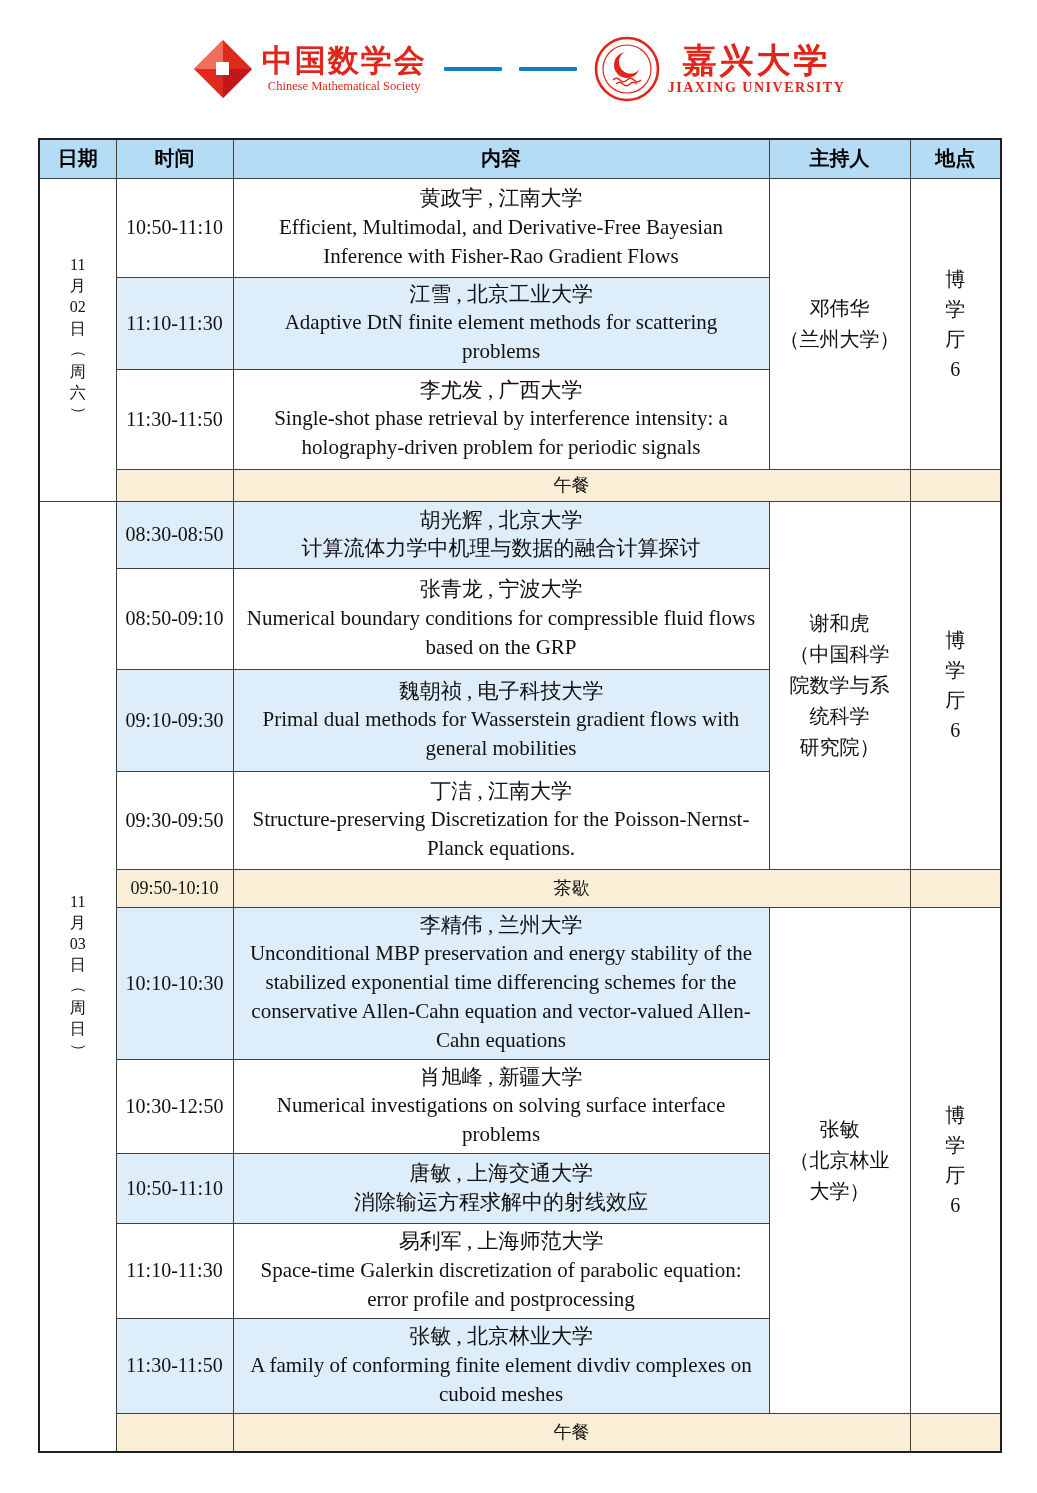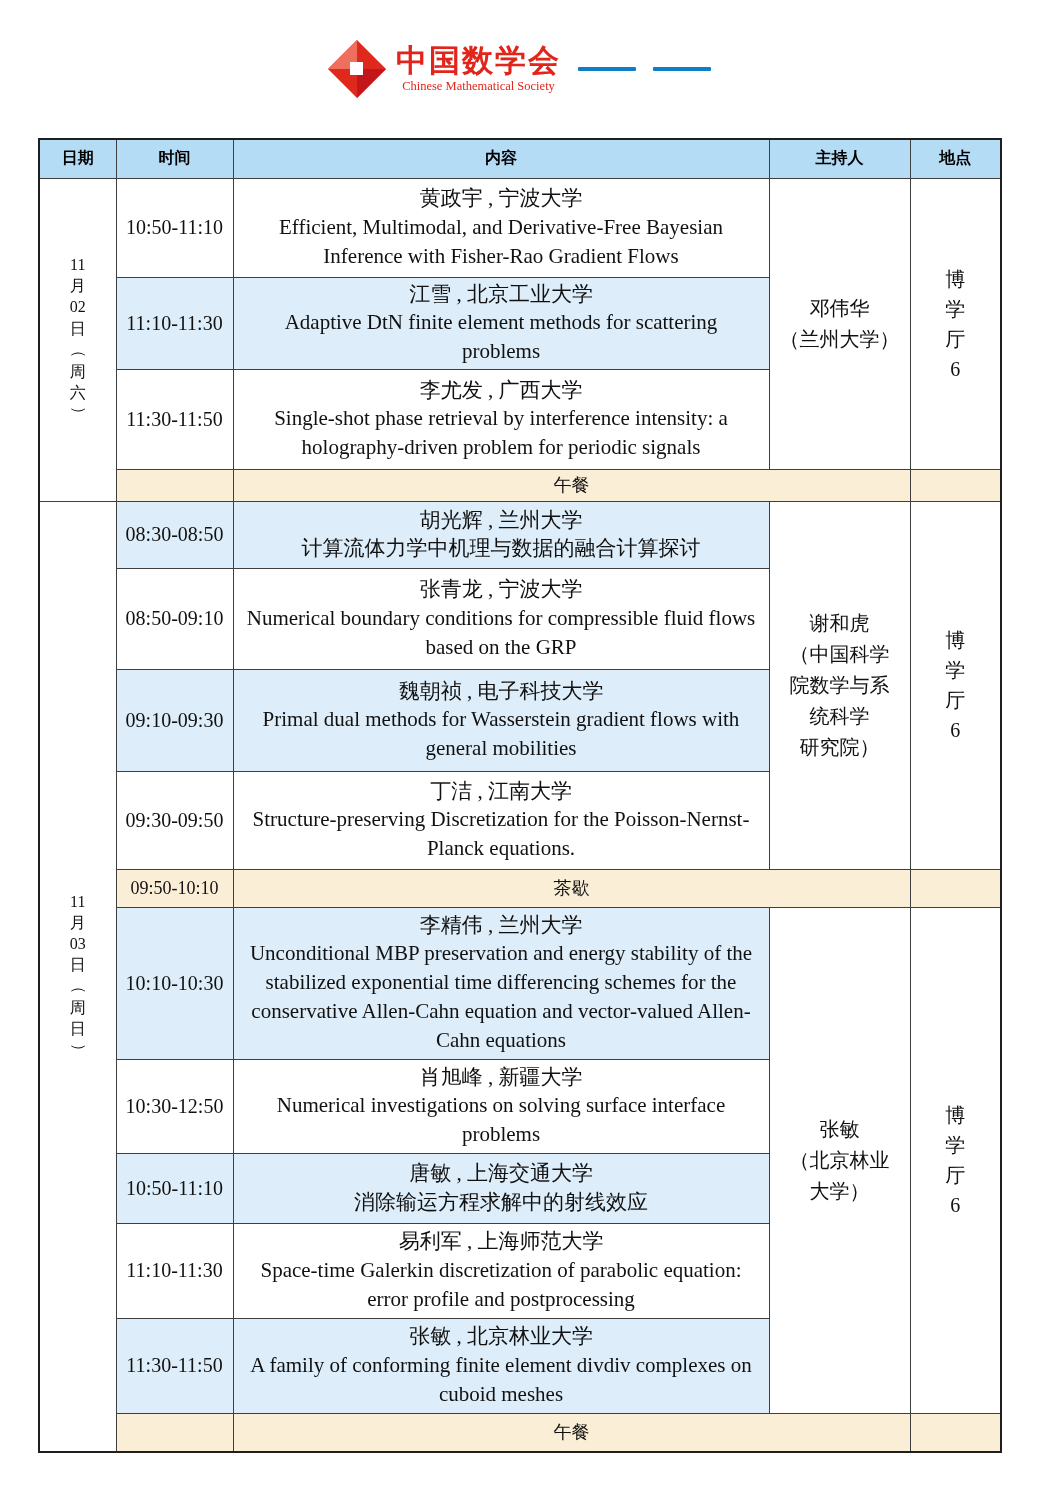--- a/index.html
+++ b/index.html
@@ -22,21 +22,21 @@
   .conf-title{color:var(--accent-blue,#0e7fc6);font-family:"Liberation Sans","DejaVu Sans",sans-serif;
               font-weight:bold;font-size:30px;letter-spacing:1px;white-space:nowrap;}
   .dash{width:58px;height:4px;background:var(--accent-blue,#0e7fc6);border-radius:1px;}
 
   
   table.schedule{border-collapse:collapse;table-layout:fixed;width:962px;margin-left:38px;
                  border:2px solid #1f1f1f;}
   .schedule th,.schedule td{border:1px solid var(--border,#3f3f3f);text-align:center;vertical-align:middle;
                  padding:2px 6px;overflow:hidden;}
   .schedule th{background:var(--header-bg,#b5dcf5);font-family:"Liberation Sans","DejaVu Sans",sans-serif;
-               font-weight:bold;font-size:16px;color:#000;}
+               font-weight:bold;font-size:20px;color:#000;}
   td.c-content{padding:2px 12px;}
   .speaker{font-size:21px;line-height:1.35;}
   .talk-title{font-size:21px;line-height:1.38;}
   .c-time{font-size:20px;}
   tr.alt .sh{background:var(--row-alt-bg,#ddedf9);}
   td.bk{background:var(--break-bg,#fbeed6);font-size:18px;}
   .host-cell{font-size:20px;line-height:1.55;white-space:pre-line;background:#fff;}
   .venue-cell{font-size:20px;line-height:1.5;white-space:pre-line;background:#fff;}
   .date-cell{font-size:16px;background:#fff;padding:0;}
   .date-cell .dc{display:block;line-height:1.32;}
@@ -55,20 +55,34 @@
     </svg>
     <div class="logo-text">
       <div class="brush">中国数学会</div>
       <div class="logo-sub">Chinese Mathematical Society</div>
     </div>
   </div>
 
   <div class="dash"></div>
   <div class="dash"></div>
 
+  <div class="logo-group">
+    <svg width="66" height="66" viewBox="0 0 66 66">
+      <circle cx="33" cy="33" r="31" fill="none" stroke="#e2251b" stroke-width="2.6"></circle>
+      <circle cx="33" cy="33" r="24" fill="none" stroke="#e2251b" stroke-width="1.2"></circle>
+      <circle cx="33" cy="29" r="13" fill="#e2251b"></circle>
+      <circle cx="36.5" cy="26" r="11.5" fill="#ffffff"></circle>
+      <path d="M19,44 q3.5,-3.5 7,0 t7,0 t7,0 t7,0" fill="none" stroke="#e2251b" stroke-width="1.4"></path>
+      <path d="M22,48 q3.5,-3.5 7,0 t7,0 t7,0" fill="none" stroke="#e2251b" stroke-width="1.4"></path>
+    </svg>
+    <div class="logo-text">
+      <div class="brush jxu-zh">嘉兴大学</div>
+      <div class="logo-sub jxu-sub">JIAXING UNIVERSITY</div>
+    </div>
+  </div>
 </div>
 
 <table class="schedule">
   <colgroup>
       <col style="width:77px">
       <col style="width:117px">
       <col style="width:536px">
       <col style="width:141px">
       <col style="width:91px">
     </colgroup>
@@ -88,21 +102,21 @@
       <span class="dc">月</span>
       <span class="dc">02</span>
       <span class="dc">日</span>
       <span class="dc rot">（</span>
       <span class="dc">周</span>
       <span class="dc">六</span>
       <span class="dc rot">）</span>
     </td>
     <td class="c-time sh">10:50-11:10</td>
     <td class="c-content sh">
-      <div class="speaker">黄政宇 , 宁波大学</div>
+      <div class="speaker">黄政宇 , 江南大学</div>
       <div class="talk-title">Efficient, Multimodal, and Derivative-Free Bayesian Inference with Fisher-Rao Gradient Flows</div>
     </td>
     <td class="host-cell" rowspan="3">邓伟华
 （兰州大学）</td>
     <td class="venue-cell" rowspan="3">博
 学
 厅
 6</td>
   </tr>
   <tr class="alt" style="height:92px">
@@ -131,21 +145,21 @@
       <span class="dc">月</span>
       <span class="dc">03</span>
       <span class="dc">日</span>
       <span class="dc rot">（</span>
       <span class="dc">周</span>
       <span class="dc">日</span>
       <span class="dc rot">）</span>
     </td>
     <td class="c-time sh">08:30-08:50</td>
     <td class="c-content sh">
-      <div class="speaker">胡光辉 , 兰州大学</div>
+      <div class="speaker">胡光辉 , 北京大学</div>
       <div class="talk-title">计算流体力学中机理与数据的融合计算探讨</div>
     </td>
     <td class="host-cell" rowspan="4">谢和虎
 （中国科学
 院数学与系
 统科学
 研究院）</td>
     <td class="venue-cell" rowspan="4">博
 学
 厅

